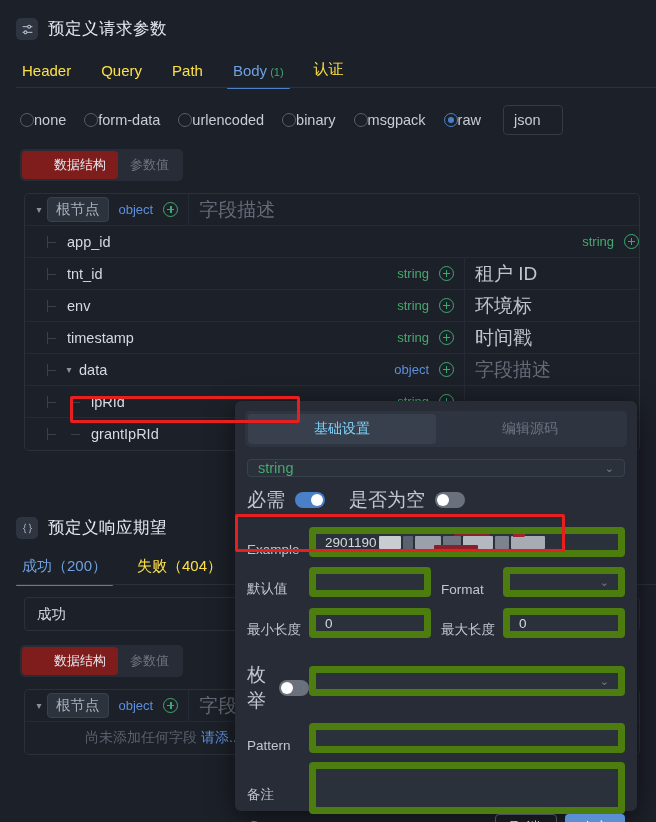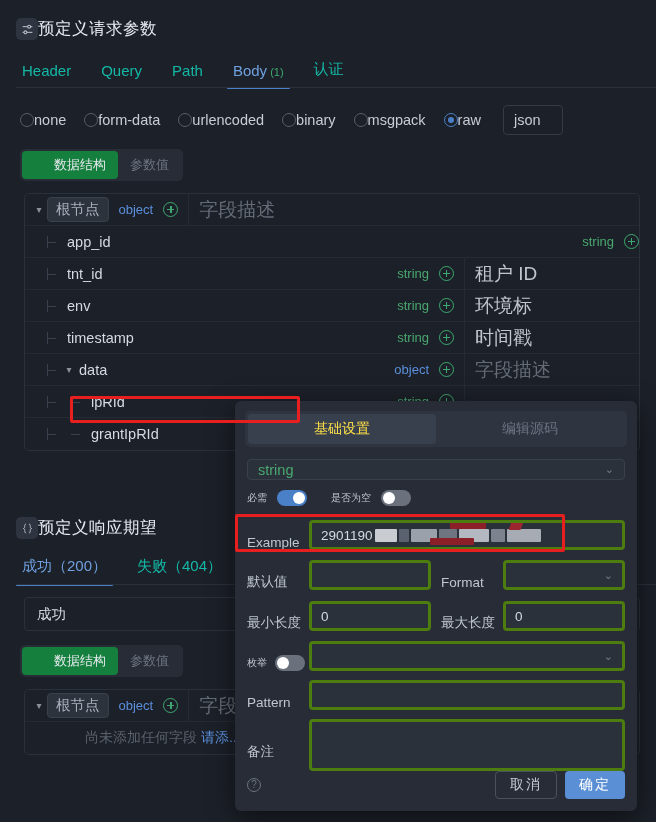--- a/index.html
+++ b/index.html
@@ -6,40 +6,40 @@
   html, body {
     width: 656px; height: 822px;
     background: #1c2028;
     font-family: "Liberation Sans", "DejaVu Sans", sans-serif;
     color: #c7ccd6;
     overflow: hidden;
   }
   .page { position: relative; width: 656px; height: 822px; background: #1c2028; }
 
   
-  .sec-title { display: flex; align-items: center; padding: 18px 8px 0 16px; }
+  .sec-title { display: flex; align-items: center; gap: 10px; padding: 18px 8px 0 16px; }
   .sq-icon {
     width: 22px; height: 22px; border-radius: 5px; background: #2e3440;
     display: flex; align-items: center; justify-content: center;
     color: #b7bec9; flex: none;
   }
   .sq-icon svg { display: block; }
   .sec-title-text { font-size: 16.5px; color: #e6eaf0; letter-spacing: .5px; }
 
   
   .tabrow {
     display: flex; align-items: flex-end; gap: 26px;
     padding: 12px 0 0 20px; position: relative;
   }
   .tabrow::after {
     content: ""; position: absolute; left: 16px; right: 0; bottom: 0;
     height: 1px; background: #2b313b;
   }
   .tab {
-    font-size: 15px; color: #14b8a6; padding: 8px 2px 9px;
+    font-size: 15px; color: #fde047; padding: 8px 2px 9px;
     position: relative; cursor: pointer; white-space: nowrap;
   }
   .tab .cnt { font-size: 11px; color: #3fa870; margin-left: 3px; }
   .tab.active { color: #6fa0e0; }
   .tab.active::after {
     content: ""; position: absolute; left: -4px; right: -4px; bottom: -1px;
     height: 2px; background: #4a80c8; border-radius: 1px;
   }
 
   
@@ -62,21 +62,21 @@
 
   
   .seg {
     display: inline-flex; background: #272c36; border-radius: 5px; padding: 2px;
     margin: 14px 0 0 20px;
   }
   .seg div {
     font-size: 13px; padding: 5px 12px; border-radius: 4px; color: #6d7480; cursor: pointer;
     white-space: nowrap;
   }
-  .seg div.on { background: #15803d; color: #e6eaf0; padding-left: 32px; }
+  .seg div.on { background: #7f1d1d; color: #e6eaf0; padding-left: 32px; }
 
   
   .treepanel {
     margin: 12px 16px 0 24px; border: 1px solid #2b313b; border-radius: 5px;
     overflow: hidden;
   }
   .trow {
     display: flex; align-items: center; height: 32px;
     border-bottom: 1px solid #252b34; position: relative; font-size: 14px;
   }
@@ -137,46 +137,46 @@
     display: flex; flex-direction: column;
   }
   .dlg-seg {
     display: flex; background: #2e3440; border-radius: 5px; margin: 10px 10px 0;
     padding: 3px;
   }
   .dlg-seg div {
     flex: 1; text-align: center; font-size: 14px; padding: 6px 0;
     border-radius: 4px; color: #6d7480; cursor: pointer;
   }
-  .dlg-seg div.on { background: #39404d; color: #fde047; }
+  .dlg-seg div.on { background: #39404d; color: #7dd3fc; }
 
   .typesel {
     margin: 12px 12px 0; height: 32px; border: 1px solid #39414d; border-radius: 4px;
     display: flex; align-items: center; justify-content: space-between;
     padding: 0 10px; font-size: 14.5px; color: #49a86f; background: #2b313b;
   }
   .chev { color: #767d8a; font-size: 11px; }
 
   .togrow { display: flex; align-items: center; gap: 10px; margin: 10px 12px 0; }
-  .tog-label { font-size: 10px; color: #c0c6d0; }
+  .tog-label { font-size: 19px; color: #c0c6d0; }
   .tog {
     width: 30px; height: 16px; border-radius: 8px; background: #6a717d;
     position: relative; flex: none; cursor: pointer;
   }
   .tog::after {
     content: ""; position: absolute; width: 12px; height: 12px; border-radius: 50%;
     background: #fff; top: 2px; left: 2px;
   }
   .tog.on { background: #4a80c8; }
   .tog.on::after { left: 16px; }
 
   .frow { display: flex; align-items: center; margin: 9px 12px 0; gap: 0; }
   .flabel { width: 62px; font-size: 13.5px; color: #c0c6d0; flex: none; margin-top: 14px; }
   .fbox {
-    flex: 1; height: 30px; border: 3px solid #4d7c0f; border-radius: 4px;
+    flex: 1; height: 30px; border: 7px solid #4d7c0f; border-radius: 4px;
     background: #2b313b; display: flex; align-items: center; padding: 0 9px;
     font-size: 13.5px; color: #d5dae2; min-width: 0; overflow: hidden;
   }
   .fbox.sel { justify-content: space-between; }
   .fbox.tall { height: 52px; align-items: flex-start; padding-top: 6px; }
   .half { display: flex; align-items: center; flex: 1; min-width: 0; }
   .half + .half { margin-left: 10px; }
 
   
   .redact { display: inline-flex; align-items: center; gap: 0; margin-left: 2px; position: relative; height: 16px; }

